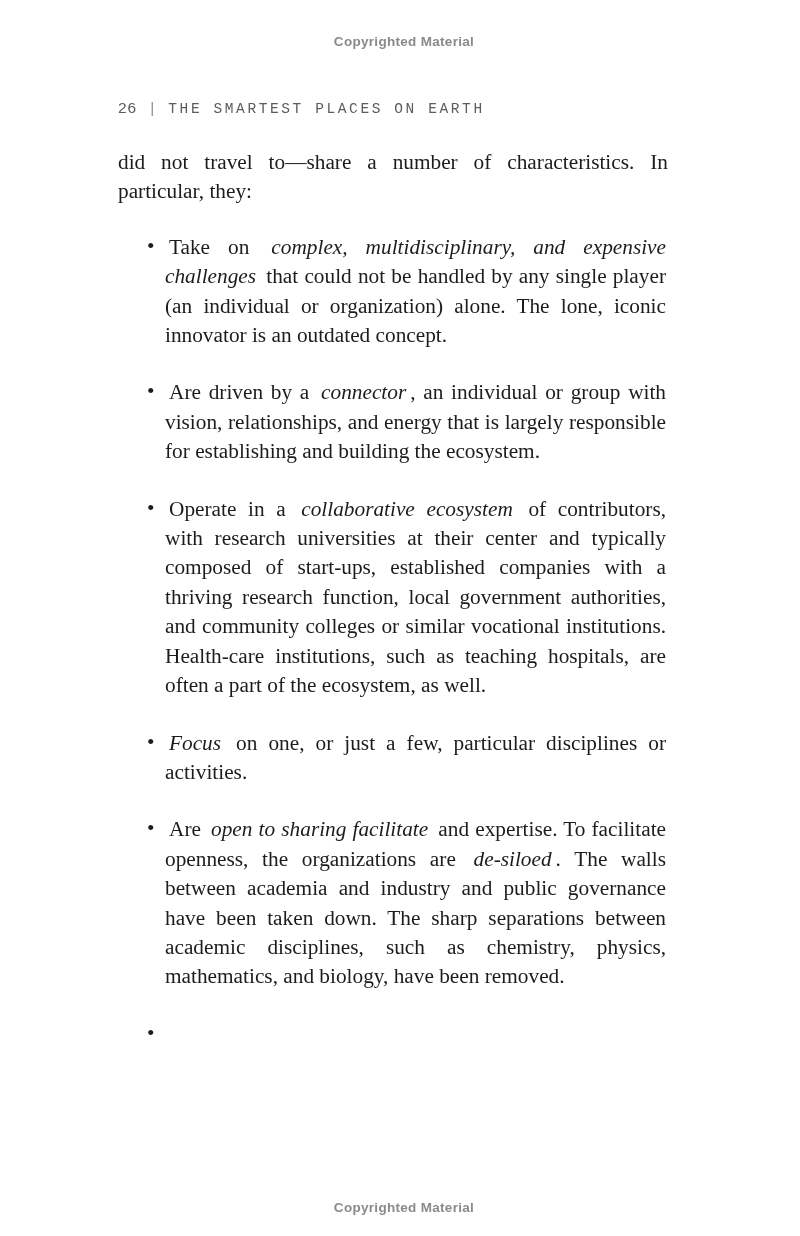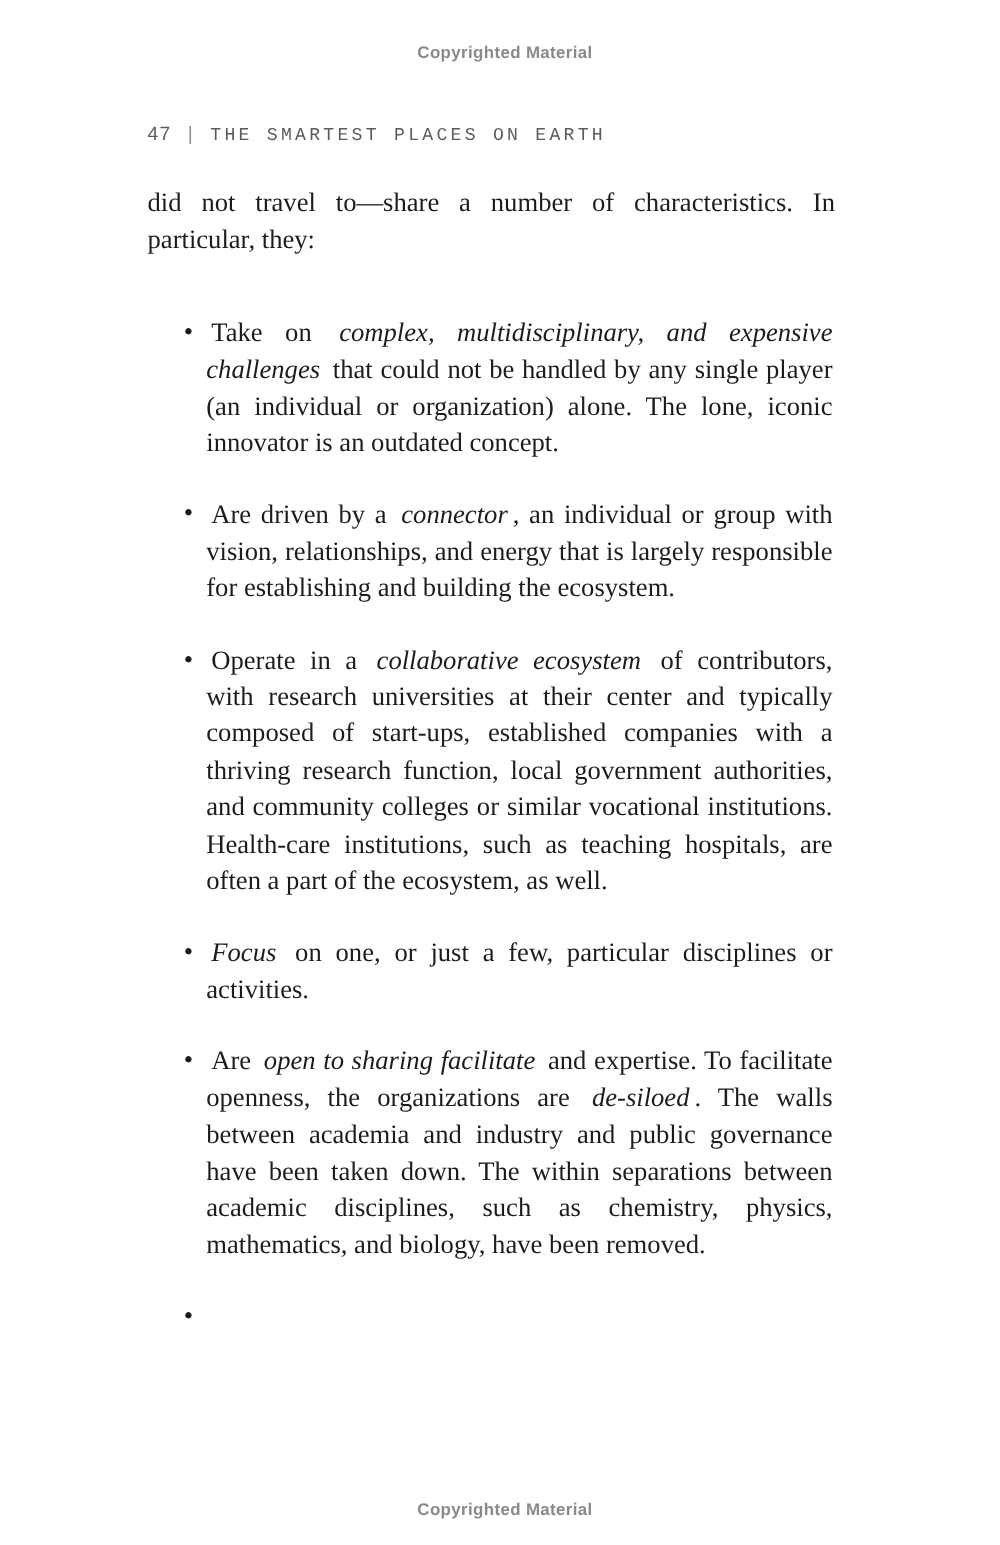--- a/index.html
+++ b/index.html
@@ -60,21 +60,21 @@
     position: absolute;
     top: 140px;
     left: 110px;
     width: 558px;
     font-size: 21.3px;
     line-height: 29.4px;
     text-align: justify;
     hyphens: auto;
     -webkit-hyphens: auto;
   }
-  .intro { margin-bottom: 39px; }
+  .intro { margin-bottom: 20px; }
   ul.char-list {
     list-style: none;
   }
   ul.char-list li {
     position: relative;
     padding-left: 47px;
     margin-bottom: 24px;
   }
   ul.char-list li:last-child { margin-bottom: 0; }
   ul.char-list .marker {
@@ -85,21 +85,21 @@
   i { font-style: italic; }
 </style>
 </head>
 <body>
 
 <div class="page">
 
   <div class="copyright-banner copyright-top">Copyrighted Material</div>
 
   <div class="running-header">
-    <span>47</span><span class="sep">|</span><span class="title">THE SMARTEST PLACES ON EARTH</span>
+    <span>26</span><span class="sep">|</span><span class="title">THE SMARTEST PLACES ON EARTH</span>
   </div>
 
   <div class="content">
     <p class="intro">did not travel to—share a number of characteristics. In particular, they:</p>
 
     <ul class="char-list">
         <li>
     <span class="marker">•</span>
     <span class="bullet-text"><span>Take on </span><i>complex, multidisciplinary, and expensive challenges</i><span> that could not be handled by any single player (an individual or organization) alone. The lone, iconic innovator is an outdated concept.</span></span>
   </li>
@@ -110,21 +110,21 @@
         <li>
     <span class="marker">•</span>
     <span class="bullet-text"><span>Operate in a </span><i>collaborative ecosystem</i><span> of contributors, with research universities at their center and typically composed of start-ups, established companies with a thriving research function, local government authorities, and community colleges or similar vocational institutions. Health-care institutions, such as teaching hospitals, are often a part of the ecosystem, as well.</span></span>
   </li>
         <li>
     <span class="marker">•</span>
     <span class="bullet-text"><i>Focus</i><span> on one, or just a few, particular disciplines or activities.</span></span>
   </li>
         <li>
     <span class="marker">•</span>
-    <span class="bullet-text"><span>Are </span><i>open to sharing facilitate</i><span> and expertise. To facilitate openness, the organizations are </span><i>de-siloed</i><span>. The walls between academia and industry and public governance have been taken down. The within separations between academic disciplines, such as chemistry, physics, mathematics, and biology, have been removed.</span></span>
+    <span class="bullet-text"><span>Are </span><i>open to sharing facilitate</i><span> and expertise. To facilitate openness, the organizations are </span><i>de-siloed</i><span>. The walls between academia and industry and public governance have been taken down. The sharp separations between academic disciplines, such as chemistry, physics, mathematics, and biology, have been removed.</span></span>
   </li>
         <li>
     <span class="marker">•</span>
   </li>
       </ul>
   </div>
 
   <div class="copyright-banner copyright-bottom">Copyrighted Material</div>
 
 </div>

